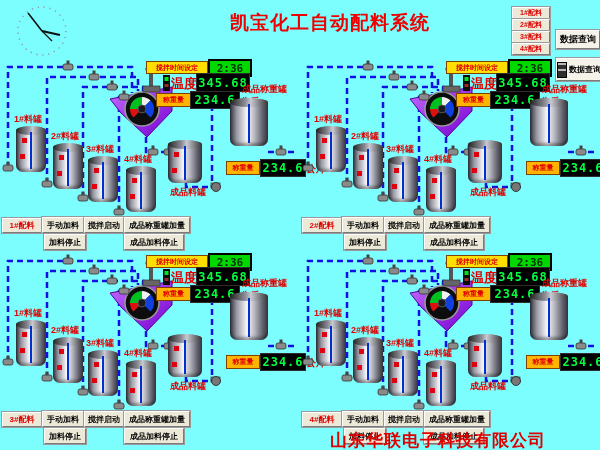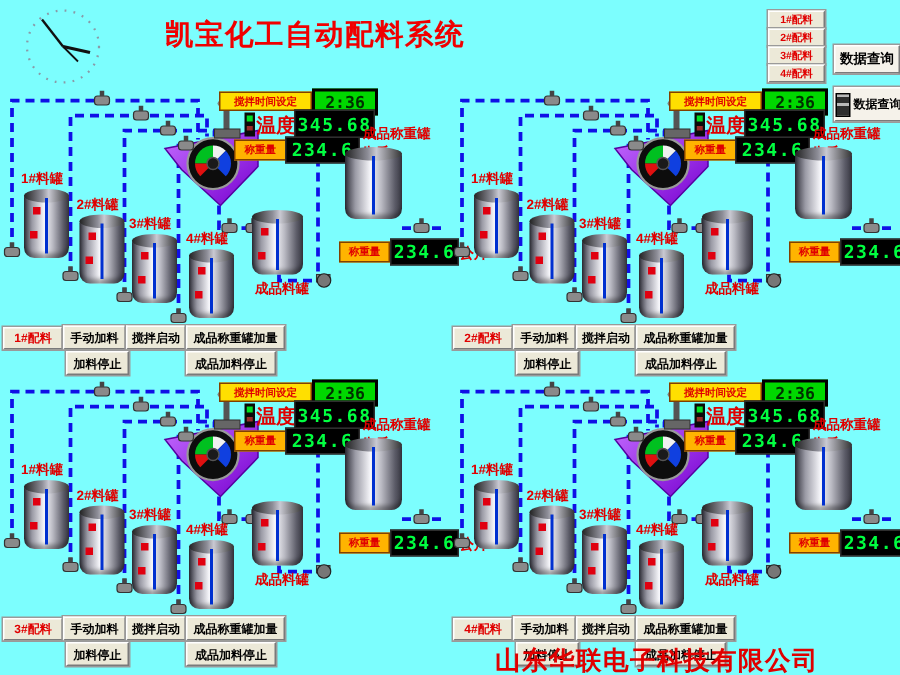--- a/index.html
+++ b/index.html
@@ -1,19 +1,19 @@
 <!DOCTYPE html>
 <html><head>
 <meta charset="utf-8">
 <style>
   html,body{margin:0;padding:0;}
   .page{position:relative;width:600px;height:450px;background:#7CFEFE;overflow:hidden;
         font-family:"Liberation Sans",sans-serif;}
   .abs{position:absolute;}
-  .title{position:absolute;left:110px;top:10px;width:320px;text-align:left;
+  .title{position:absolute;left:110px;top:10px;width:320px;text-align:right;
          color:#F00000;font-size:19px;font-weight:bold;letter-spacing:1px;white-space:nowrap;}
   .company{position:absolute;left:330px;top:429px;color:#E00000;font-size:17px;
            font-weight:bold;letter-spacing:1px;white-space:nowrap;}
   .btn{position:absolute;background:#ECE9D8;border:1px solid;border-color:#ffffff #7a7a7a #7a7a7a #ffffff;
        box-shadow:0 0 0 1px #9a9a9a;color:#000;font-weight:bold;font-size:8px;
        display:flex;align-items:center;justify-content:center;white-space:nowrap;cursor:pointer;}
   .btn.red{color:#E00000;}
   .hbtn{height:10px;width:36px;left:512px;font-size:7px;}
   .seg{position:absolute;background:#000;border:1px solid #2e2e2e;color:#00FF40;
        font-family:"DejaVu Sans Mono",monospace;font-weight:bold;letter-spacing:1px;

